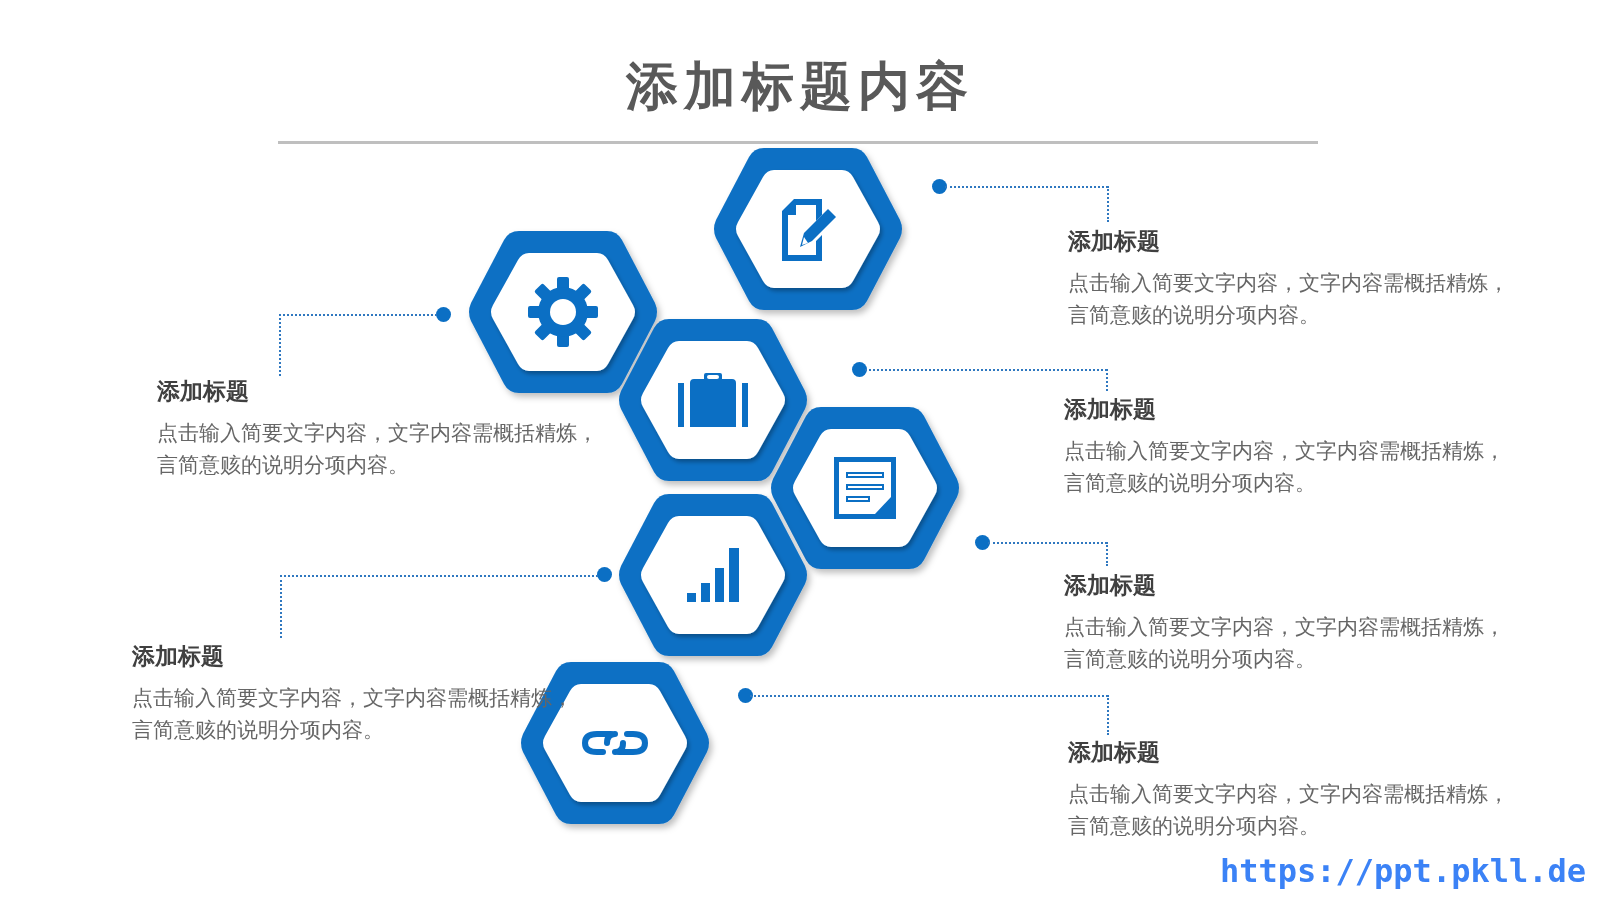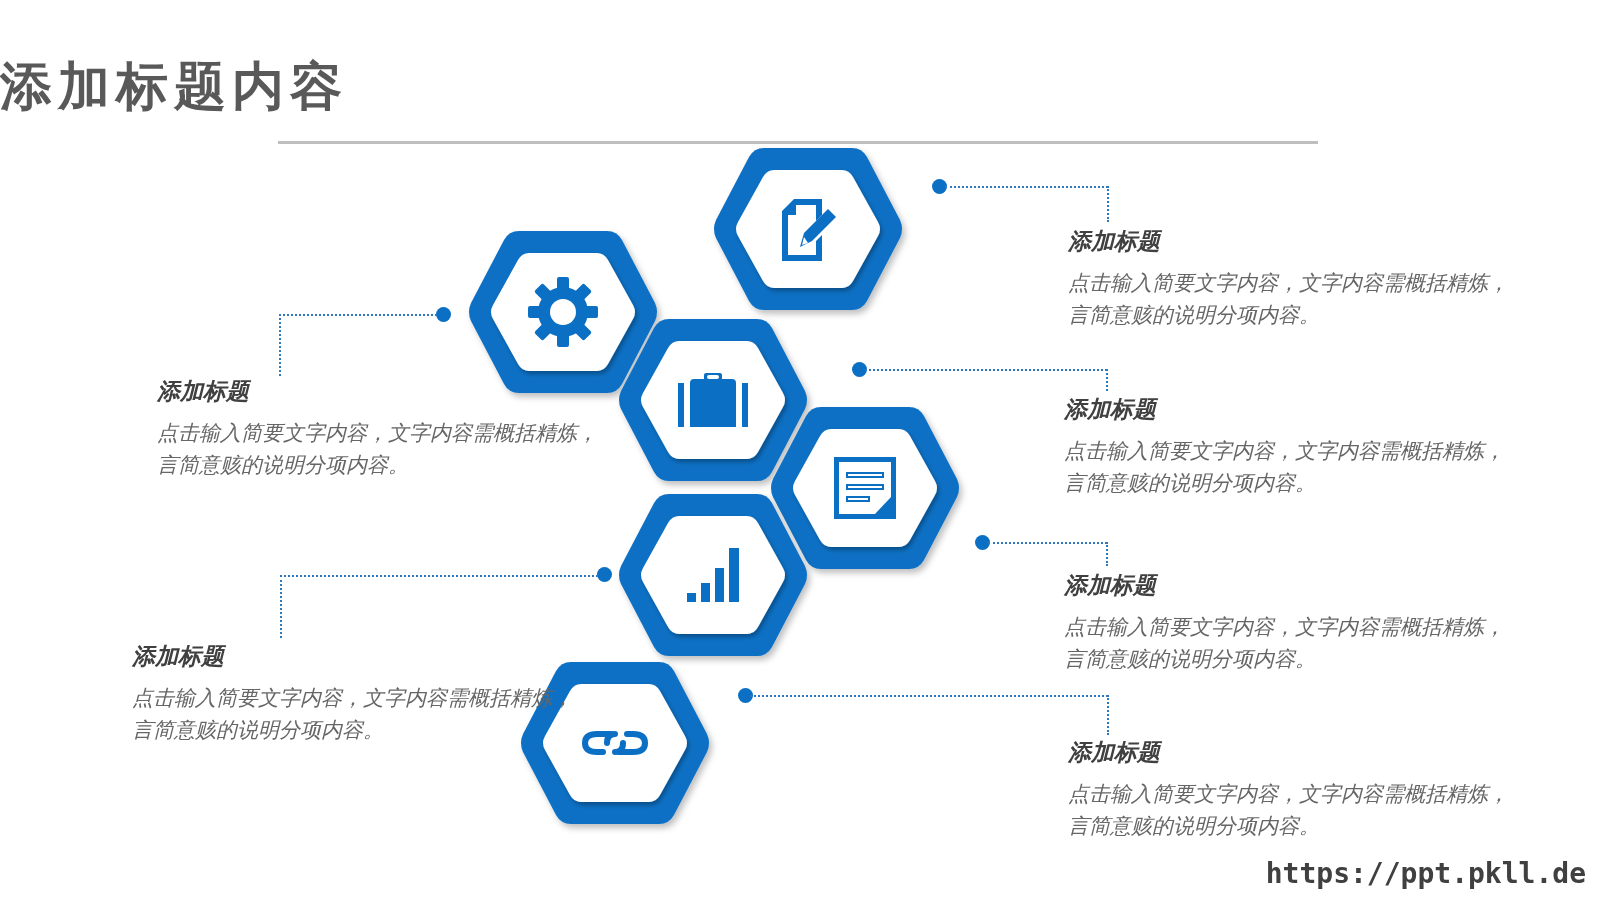--- a/index.html
+++ b/index.html
@@ -1,28 +1,28 @@
 <!DOCTYPE html>
 <html><head>
 <meta charset="utf-8">
 <style>
   html,body{margin:0;padding:0;}
   body{width:1600px;height:900px;background:#ffffff;position:relative;overflow:hidden;font-family:"DejaVu Sans","Liberation Sans",sans-serif;}
-  .title{position:absolute;left:0;width:1600px;top:52px;text-align:left;font-size:52px;font-weight:bold;color:#595959;letter-spacing:6px;}
+  .title{position:absolute;left:0;width:1600px;top:52px;text-align:center;font-size:52px;font-weight:bold;color:#595959;letter-spacing:6px;}
   .rule{position:absolute;left:278px;top:141px;width:1040px;height:3px;background:#bfbfbf;}
   .hex{position:absolute;width:192px;height:170px;}
   .hex svg{width:100%;height:100%;overflow:visible;}
   .icon{position:absolute;left:50%;top:50%;transform:translate(-50%,-50%);}
   .dot{position:absolute;width:15px;height:15px;border-radius:50%;background:#0b6fc4;}
   .hline{position:absolute;height:0;border-top:2px dotted #2f78c0;}
   .vline{position:absolute;width:0;border-left:2px dotted #2f78c0;}
-  .item{position:absolute;font-style:italic;}
+  .item{position:absolute;}
   .item .h{font-size:23px;font-weight:bold;color:#404040;margin-bottom:10px;}
   .item .p{font-size:21px;color:#666666;line-height:32px;white-space:nowrap;}
-  .watermark{position:absolute;right:14px;bottom:10px;font-family:"DejaVu Sans Mono",monospace;font-size:28px;color:#404040;font-weight:bold;margin-top:8px;}
+  .watermark{position:absolute;right:14px;bottom:10px;font-family:"DejaVu Sans Mono",monospace;font-size:32px;color:#3b82f6;font-weight:bold;margin-top:8px;}
 </style>
 </head>
 <body>
 
 <div class="title">添加标题内容</div>
 <div class="rule"></div>
 
 <svg width="0" height="0" style="position:absolute">
   <defs>
     <filter id="sh" x="-20%" y="-20%" width="140%" height="140%">

